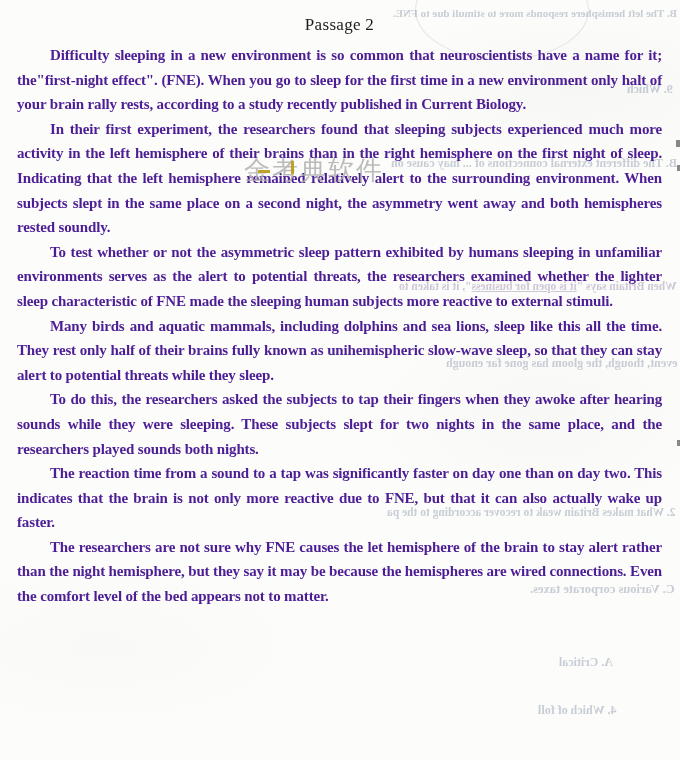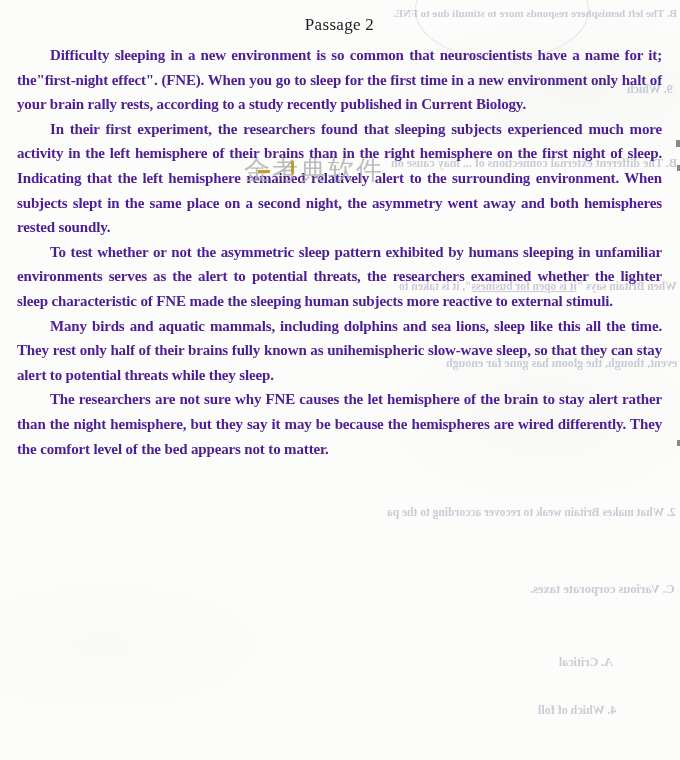--- a/index.html
+++ b/index.html
@@ -93,16 +93,18 @@
   <div class="speck" style="right:0;top:140px;width:4px;height:7px"></div>
   <div class="speck" style="right:0;top:165px;width:3px;height:6px"></div>
   <div class="speck" style="right:0;top:440px;width:3px;height:6px"></div>
 
   <div class="content">
     <h1>Passage 2</h1>
     <p>Difficulty sleeping in a new environment is so common that neuroscientists have a name for it; the"first-night effect". (FNE). When you go to sleep for the first time in a new environment only halt of your brain rally rests, according to a study recently published in Current Biology.</p>
     <p>In their first experiment, the researchers found that sleeping subjects experienced much more activity in the left hemisphere of their brains than in the right hemisphere on the first night of sleep. Indicating that the left hemisphere remained relatively alert to the surrounding environment. When subjects slept in the same place on a second night, the asymmetry went away and both hemispheres rested soundly.</p>
     <p>To test whether or not the asymmetric sleep pattern exhibited by humans sleeping in unfamiliar environments serves as the alert to potential threats, the researchers examined whether the lighter sleep characteristic of FNE made the sleeping human subjects more reactive to external stimuli.</p>
     <p>Many birds and aquatic mammals, including dolphins and sea lions, sleep like this all the time. They rest only half of their brains fully known as unihemispheric slow-wave sleep, so that they can stay alert to potential threats while they sleep.</p>
-    <p>The researchers are not sure why FNE causes the let hemisphere of the brain to stay alert rather than the night hemisphere, but they say it may be because the hemispheres are wired differently. They the comfort level of the bed appears not to matter.</p>
+    <p>To do this, the researchers asked the subjects to tap their fingers when they awoke after hearing sounds while they were sleeping. These subjects slept for two nights in the same place, and the researchers played sounds both nights.</p>
+    <p>The reaction time from a sound to a tap was significantly faster on day one than on day two. This indicates that the brain is not only more reactive due to FNE, but that it can also actually wake up faster.</p>
+    <p>The researchers are not sure why FNE causes the let hemisphere of the brain to stay alert rather than the night hemisphere, but they say it may be because the hemispheres are wired connections. Even the comfort level of the bed appears not to matter.</p>
   </div>
 
 </div>
 
 </body></html>

